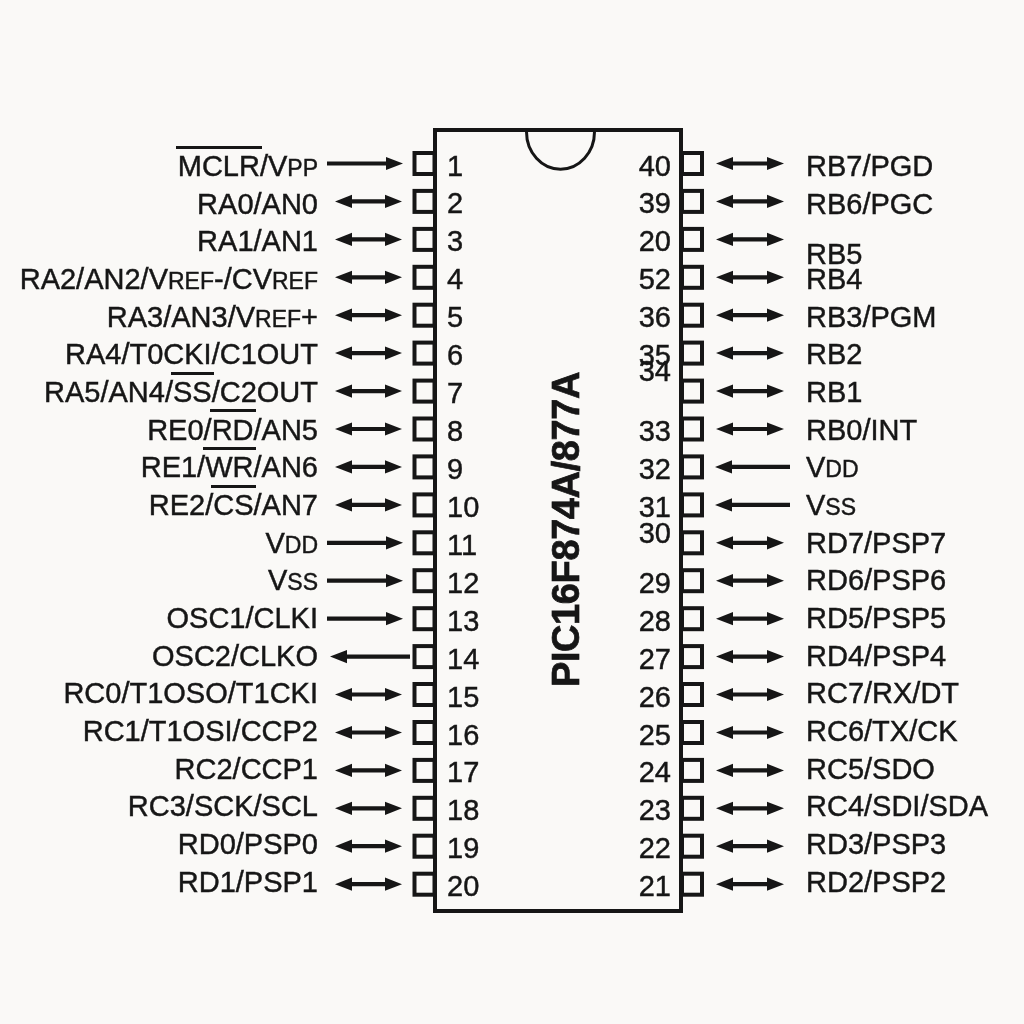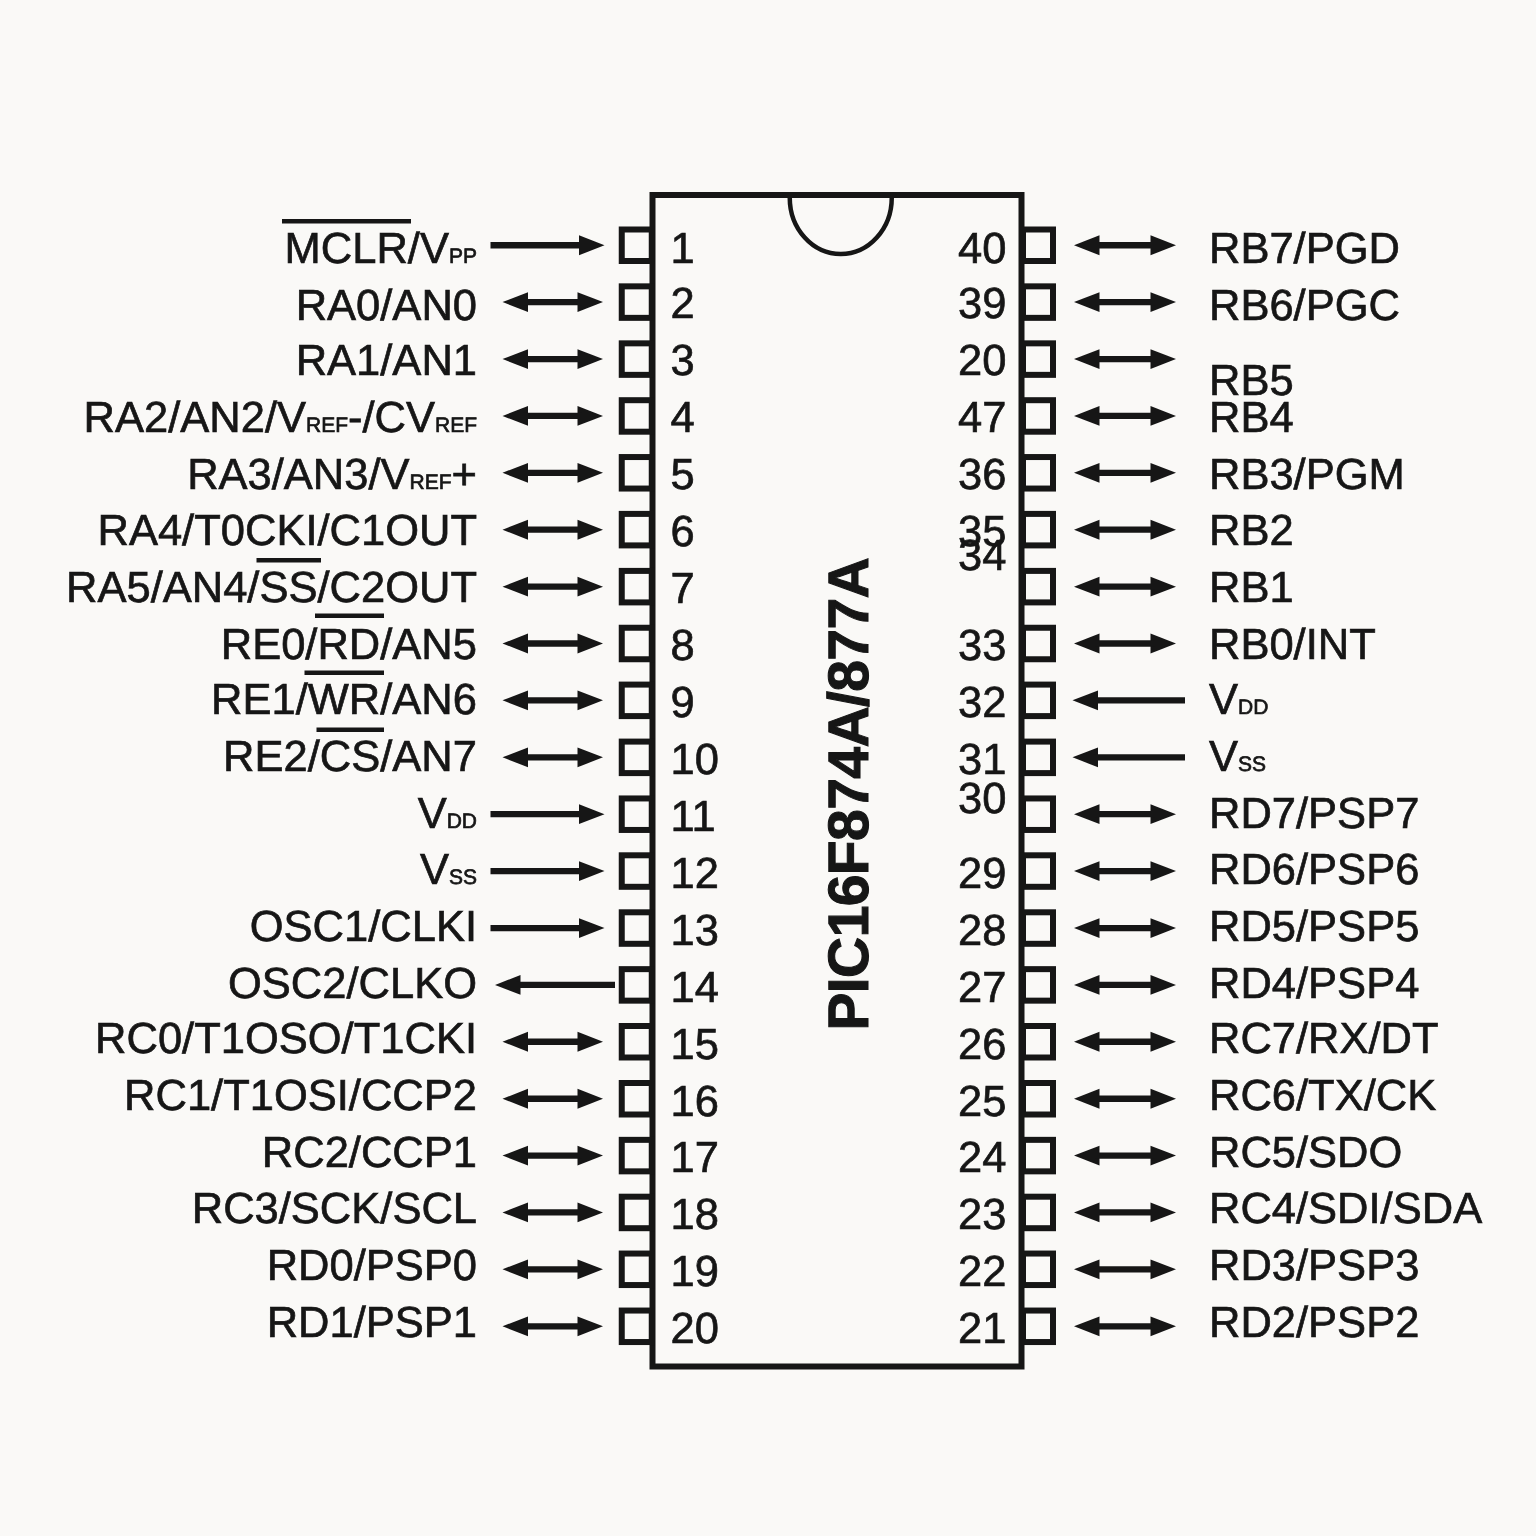--- a/index.html
+++ b/index.html
@@ -2,21 +2,21 @@
 <html><head>
 <meta charset="utf-8">
 <style>
   html,body{margin:0;padding:0;width:1024px;height:1024px;background:#faf9f7;overflow:hidden;}
   body{font-family:"Liberation Sans",sans-serif;color:#161616;position:relative;}
   .lbl,.num{position:absolute;font-size:29px;line-height:29px;white-space:nowrap;-webkit-text-stroke:0.45px #161616;}
   .lbl.l{right:706px;}
   .lbl.r{left:806px;}
   .num.nl{left:447px;}
   .num.nr{width:60px;left:611px;text-align:right;}
-  .sc{font-size:14px;}
+  .sc{font-size:23px;}
   .ov{position:relative;}
   .ov::after{content:"";position:absolute;left:-2px;right:-2px;top:-4.5px;height:3px;background:#161616;}
   svg{position:absolute;left:0;top:0;}
   #wrap{position:absolute;left:0;top:0;width:1024px;height:1024px;filter:blur(0.35px);}
 </style>
 </head>
 <body>
 <div id="wrap">
 <svg width="1024" height="1024" viewBox="0 0 1024 1024">
 <rect x="435" y="130" width="246" height="781" fill="none" stroke="#161616" stroke-width="4"></rect>
@@ -184,21 +184,21 @@
 <div class="lbl r" style="top:189.7px">RB6/PGC</div>
 <div class="num nl" style="top:189.4px">2</div>
 <div class="num nr" style="top:189.4px">39</div>
 <div class="lbl l" style="top:227.3px">RA1/AN1</div>
 <div class="lbl r" style="top:240px">RB5</div>
 <div class="num nl" style="top:227.4px">3</div>
 <div class="num nr" style="top:227.4px">20</div>
 <div class="lbl l" style="top:265.0px">RA2/AN2/V<span class="sc">REF</span>-/CV<span class="sc">REF</span></div>
 <div class="lbl r" style="top:265.0px">RB4</div>
 <div class="num nl" style="top:265.3px">4</div>
-<div class="num nr" style="top:265.3px">47</div>
+<div class="num nr" style="top:265.3px">52</div>
 <div class="lbl l" style="top:302.7px">RA3/AN3/V<span class="sc">REF</span>+</div>
 <div class="lbl r" style="top:302.7px">RB3/PGM</div>
 <div class="num nl" style="top:303.2px">5</div>
 <div class="num nr" style="top:303.2px">36</div>
 <div class="lbl l" style="top:340.4px">RA4/T0CKI/C1OUT</div>
 <div class="lbl r" style="top:340.4px">RB2</div>
 <div class="num nl" style="top:341.1px">6</div>
 <div class="num nr" style="top:341.1px">35</div>
 <div class="lbl l" style="top:378.0px">RA5/AN4/<span class="ov">SS</span>/C2OUT</div>
 <div class="lbl r" style="top:378.0px">RB1</div>

